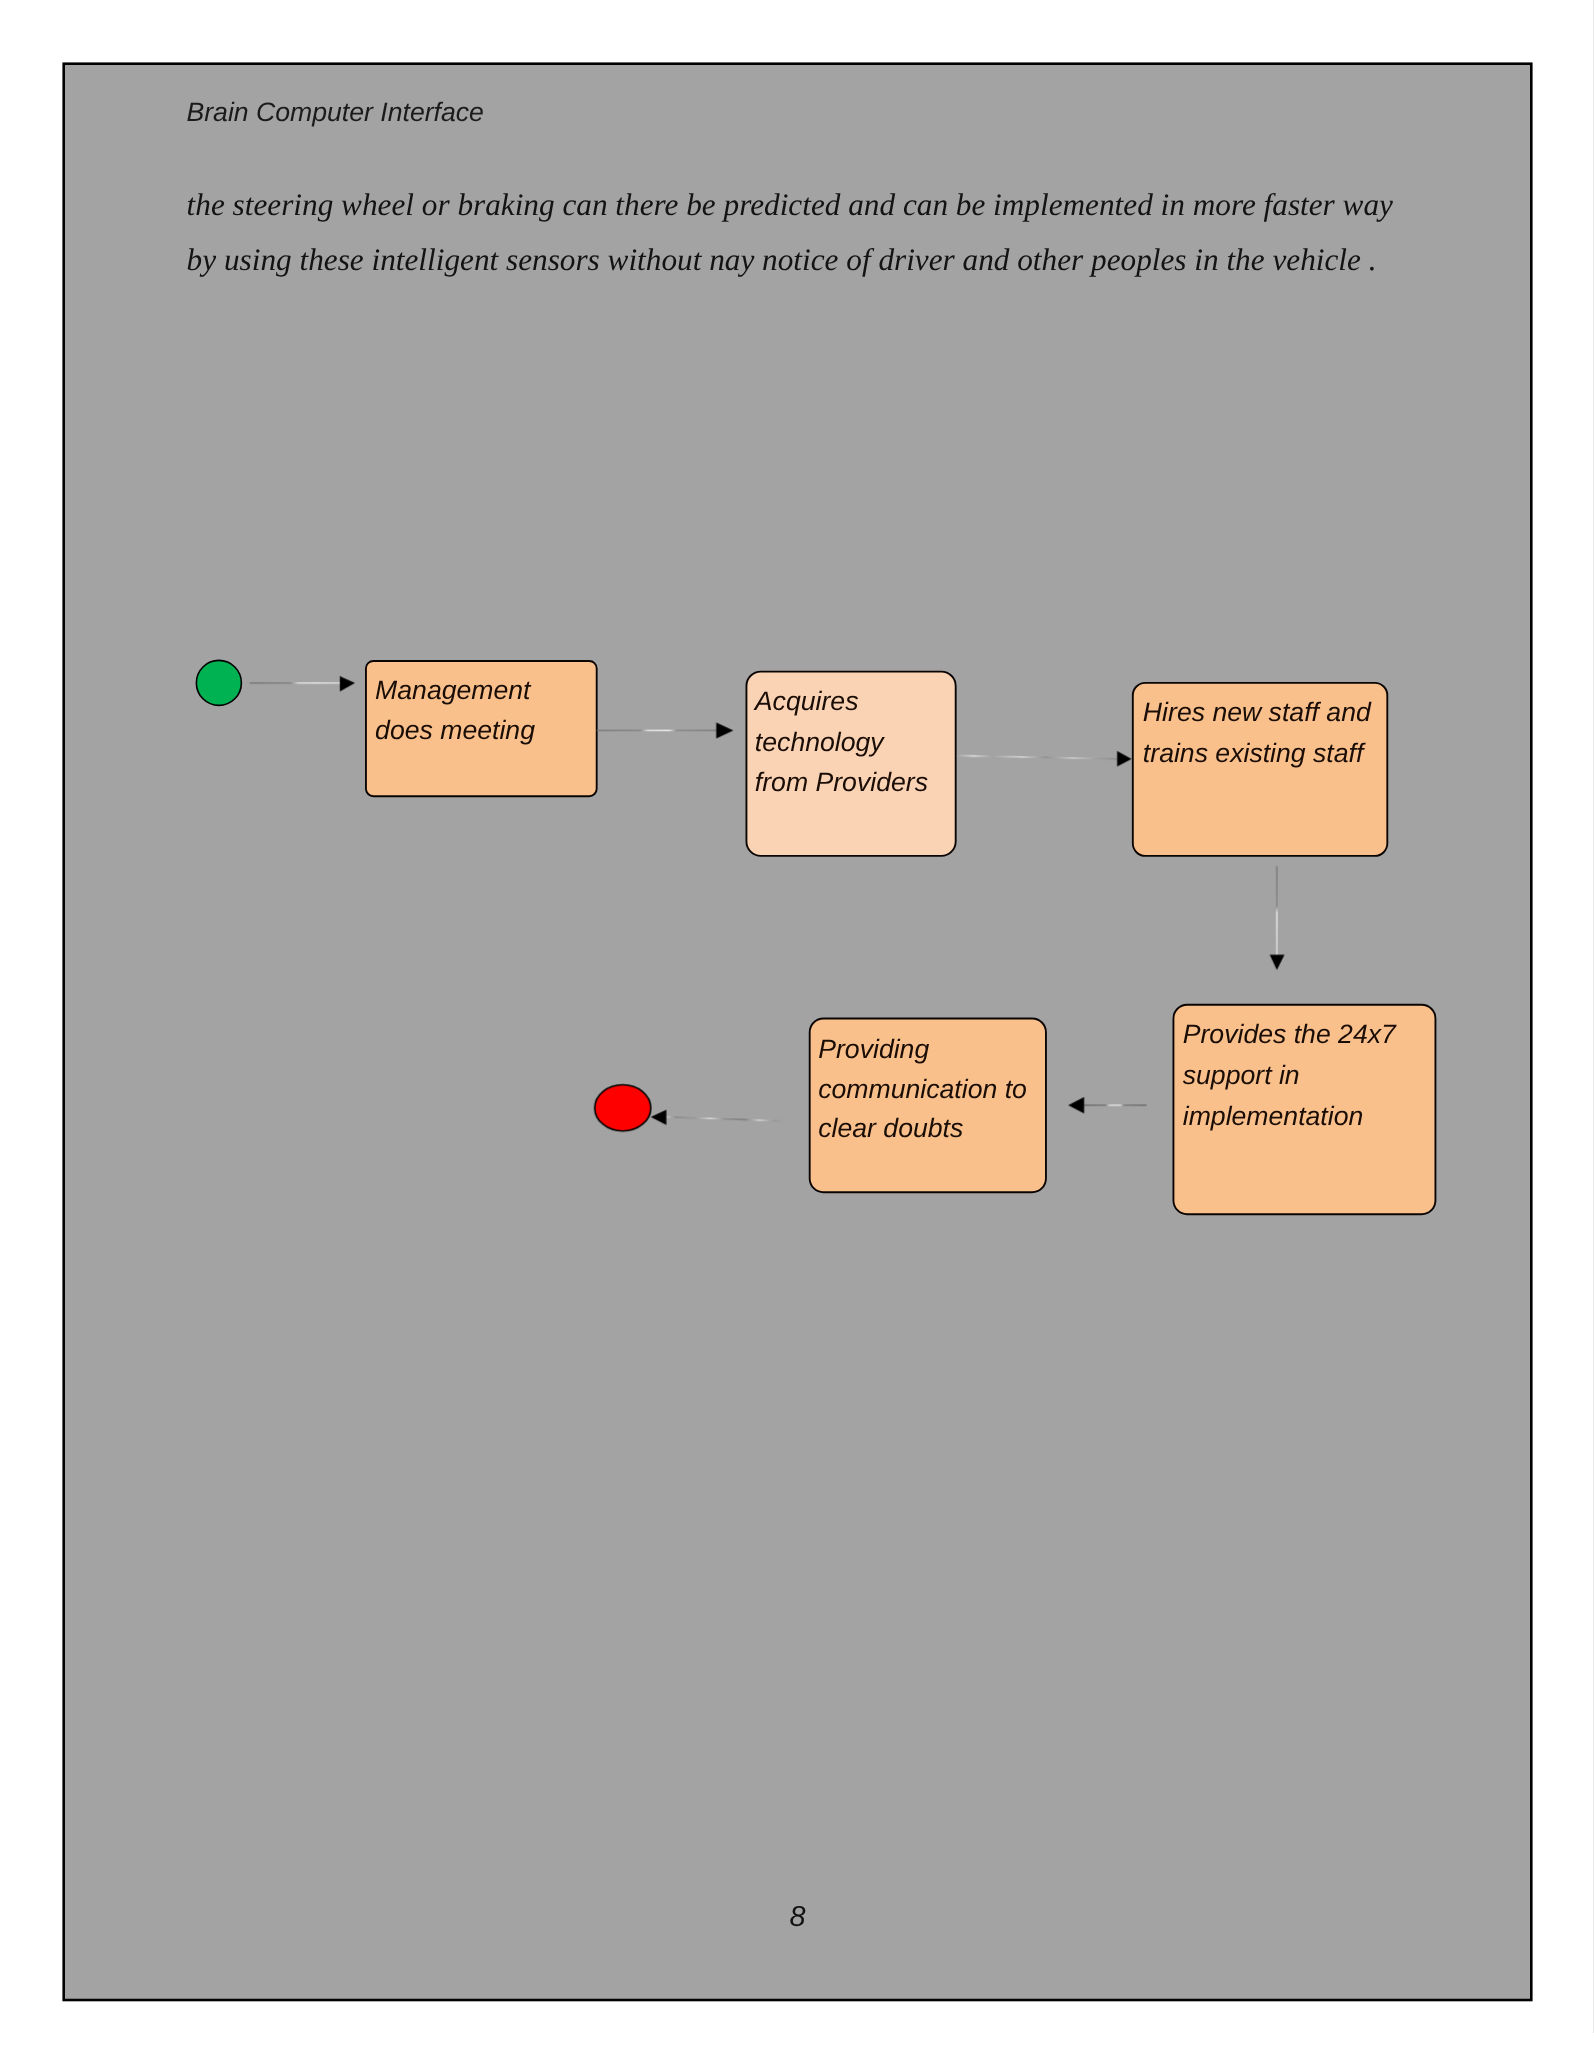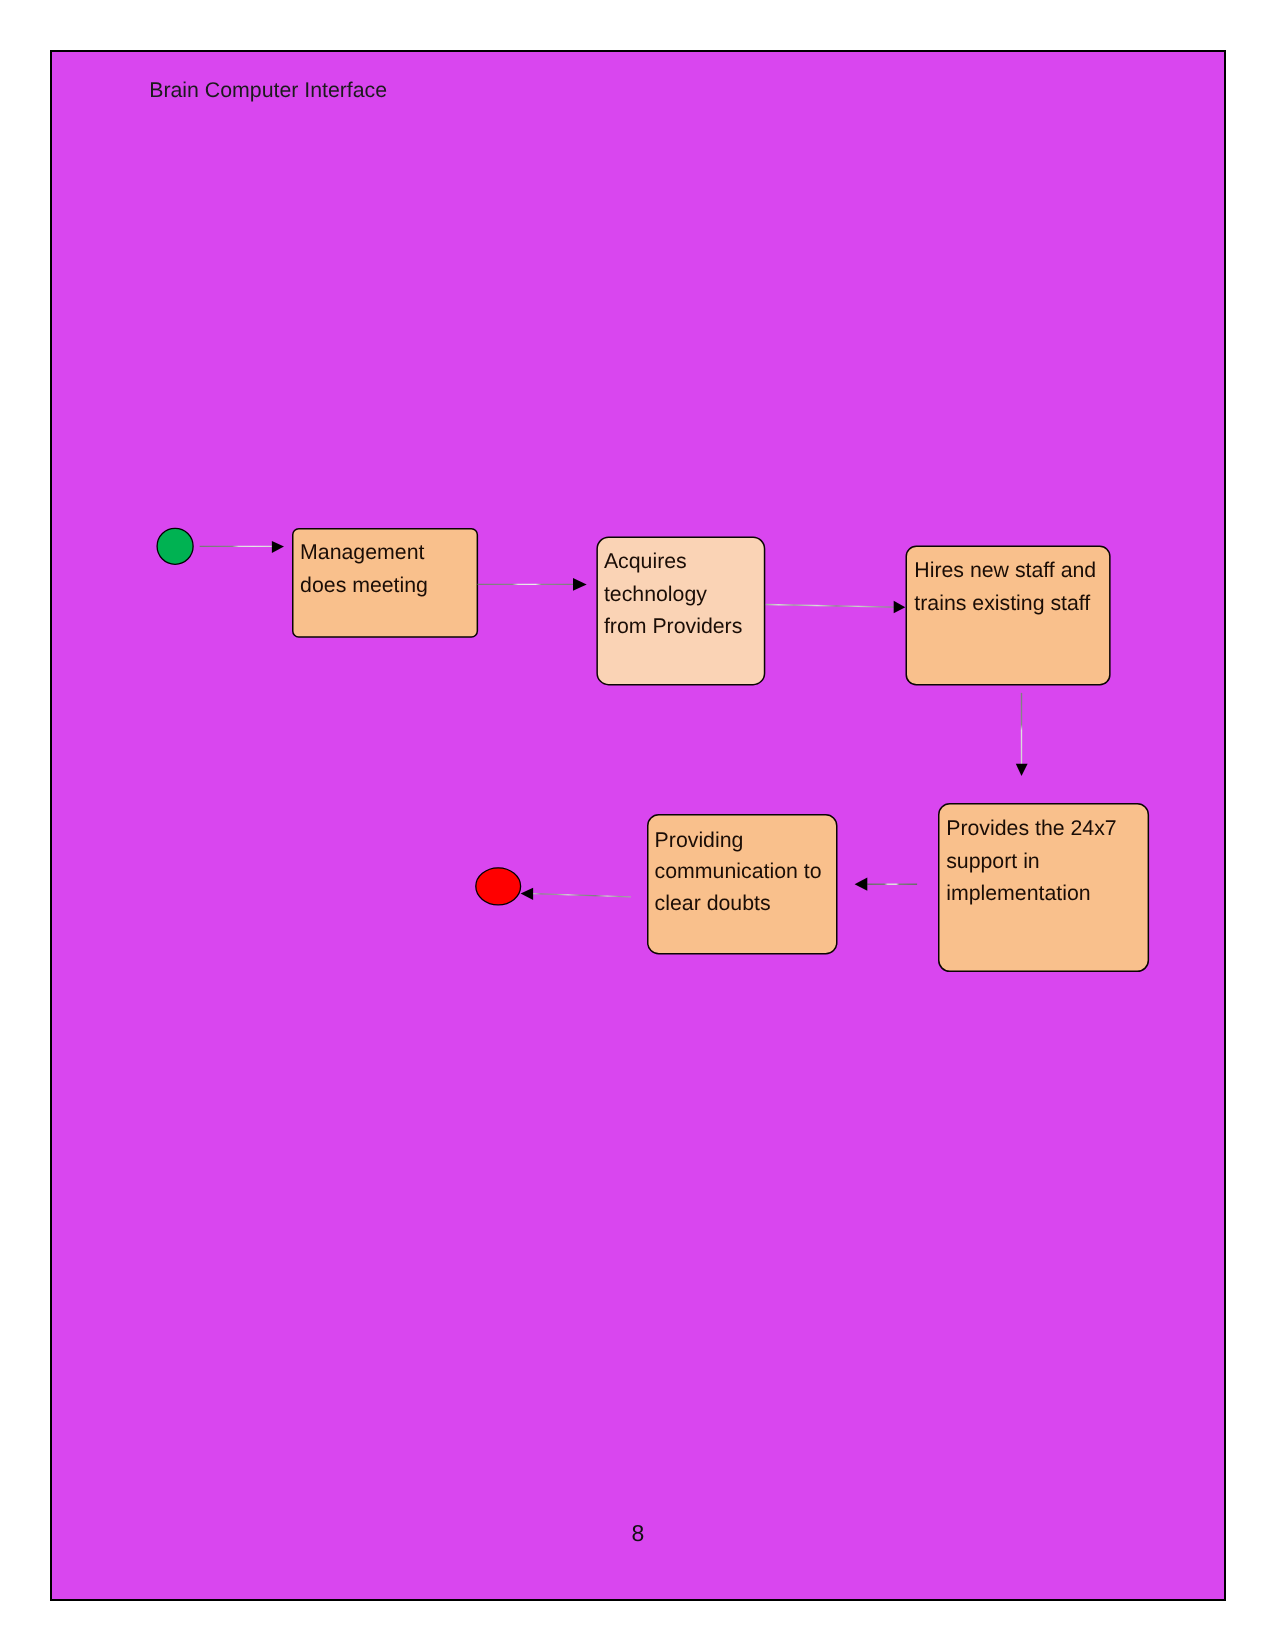--- a/index.html
+++ b/index.html
@@ -1,34 +1,35 @@
 <!DOCTYPE html>
 <html><head>
 <meta charset="utf-8">
 <style>
   html,body{margin:0;padding:0;}
   body{width:1275px;height:1650px;background:#ffffff;overflow:hidden;
        font-family:"Liberation Serif",serif;
        -webkit-font-smoothing:antialiased;text-rendering:geometricPrecision;}
   .page{position:absolute;left:50px;top:50px;width:1176px;height:1551px;
-        border:2px solid #000000;box-sizing:border-box;background:#d946ef;}
+        border:2px solid #000000;box-sizing:border-box;background:#a3a3a3;font-style:italic;}
   .hdr{will-change:opacity;position:absolute;left:97.2px;top:28px;font-family:"Liberation Sans",sans-serif;
        font-size:21.3px;line-height:21px;color:#1b1b1b;letter-spacing:0;}
   .para{will-change:opacity;position:absolute;left:97.3px;top:90.7px;width:975px;font-size:25px;line-height:43.9px;color:#131313;}
   .h2{will-change:opacity;position:absolute;left:97.6px;top:273.7px;font-size:29.3px;line-height:29px;font-weight:bold;color:#050505;}
   .pageno{will-change:opacity;position:absolute;left:0;top:1467.5px;width:1172px;text-align:center;
           font-family:"Liberation Sans",sans-serif;font-size:23px;color:#111;}
   .diagram{position:absolute;left:0;top:0;width:1172px;height:1547px;overflow:visible;}
   .nodetext{will-change:opacity;font-family:"Liberation Sans",sans-serif;font-size:21.3px;fill:#1a0d06;}
 </style>
 </head>
 <body>
 
 <div class="page">
   <div class="hdr">Brain Computer Interface</div>
+  <div class="para">the steering wheel or braking can there be predicted and can be implemented in more faster way by using these intelligent sensors without nay notice of driver and other peoples in the vehicle .</div>
   <div class="pageno">8</div>
 
   <svg class="diagram" viewBox="0 0 1172 1547" width="1172" height="1547">
     <defs>
       <linearGradient id="fadeA" gradientUnits="userSpaceOnUse" x1="147.7" y1="0" x2="220" y2="0">
         <stop offset="0%" stop-color="#787878"></stop>
         <stop offset="45%" stop-color="#838383"></stop>
         <stop offset="54%" stop-color="#dedede"></stop>
         <stop offset="74%" stop-color="#e6e6e6"></stop>
         <stop offset="100%" stop-color="#dadada"></stop>

